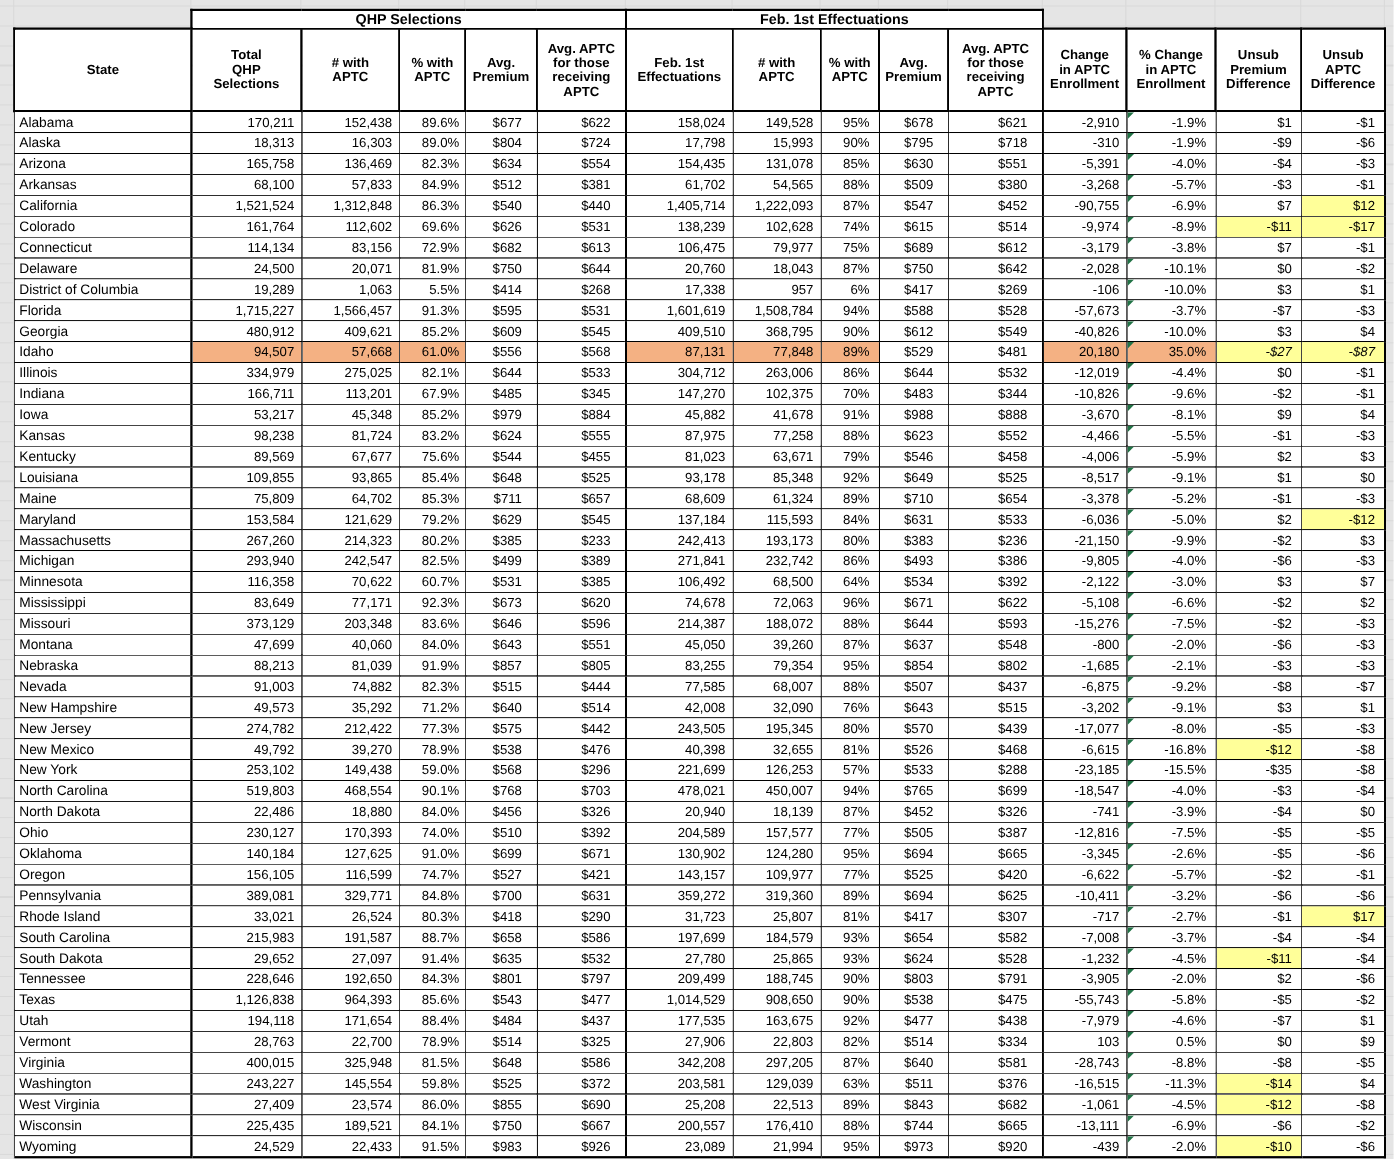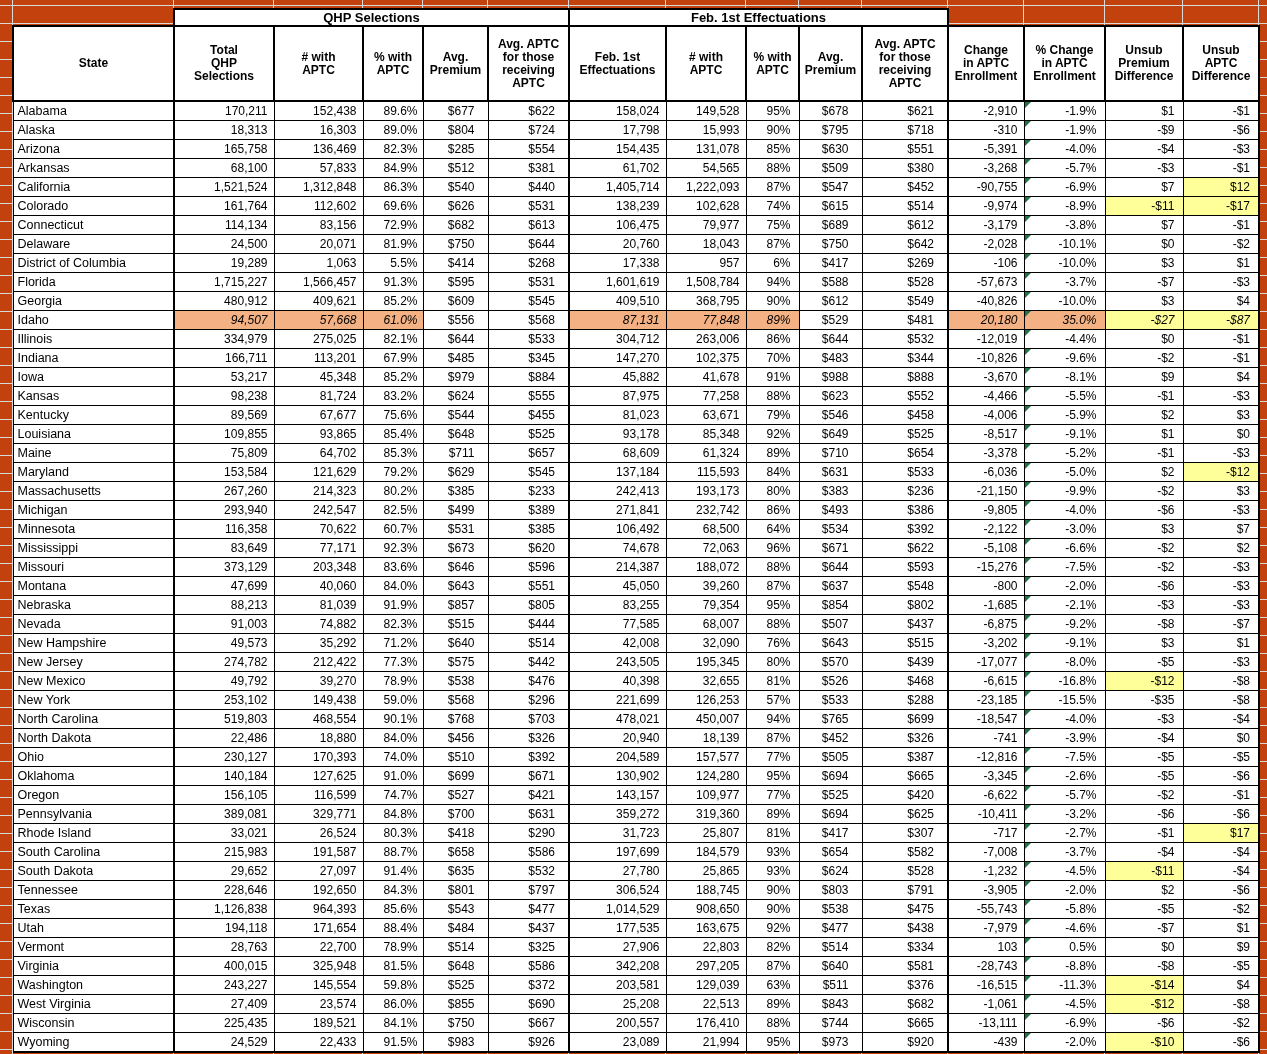--- a/index.html
+++ b/index.html
@@ -1,36 +1,36 @@
 <!DOCTYPE html>
 <html><head>
 <meta charset="utf-8">
 <style>
   html,body{margin:0;padding:0;background:#fff;}
-  .page{position:relative;width:1267px;height:1054px;background:#c2410c;
+  .page{position:relative;width:1267px;height:1054px;background:#e5e5e5;
         font-family:"Liberation Sans",sans-serif;overflow:hidden;}
   .grid{position:absolute;left:0;top:0;right:0;bottom:0;
         background-image:repeating-linear-gradient(to bottom,#d9d9d9 0 1px,transparent 1px 18px);
         background-position:0 5px;}
   .vline{position:absolute;top:0;bottom:0;width:1px;background:#d9d9d9;}
   table{border-collapse:collapse;table-layout:fixed;position:absolute;left:12px;top:8px;z-index:1;}
   td{border:1px solid #000;height:18px;font-size:12px;padding:0 4px;background:#fff;
      white-space:nowrap;overflow:hidden;position:relative;text-align:right;color:#000;}
   tr.grp td{height:14px;}
   td.ghost{border:none;background:transparent;}
   td.ghead{border:2px solid #000;font-weight:bold;font-size:13px;text-align:center;padding:0;}
   tr.hdr td{border:2px solid #000;font-weight:bold;text-align:center;vertical-align:middle;
             white-space:pre-line;line-height:13px;font-size:12px;padding:2px 1px;height:69px;margin-top:36px;}
   td.state{font-weight:normal;text-align:left;padding-right:4px;font-size:12.5px;}
   .p5{padding-right:5px;} .p6{padding-right:6px;} .p8{padding-right:8px;} .p13{padding-right:13px;}
   .bl2{border-left:2px solid #000;}
   .br2{border-right:2px solid #000;}
   tr.lastrow td{border-bottom:2px solid #000;}
   .py{background:#FFFF99;}
-  .org{background:#F4B183;font-style:italic;}
+  .org{background:#F4B183;}
   .it{font-style:italic;}
   .tri{position:absolute;top:0;left:0;width:0;height:0;
        border-top:6px solid #217346;border-right:6px solid transparent;}
 </style>
 </head>
 <body>
 
 <div class="page">
   <div class="grid">
       <div class="vline" style="left: 12px;"></div>
@@ -152,21 +152,21 @@
           <td class="p6 bl2">-310</td>
           <td class="p8">-1.9%<span class="tri"></span></td>
           <td class="p8">-$9</td>
           <td class="p8 br2">-$6</td>
         </tr>
         <tr>
           <td class="state">Arizona</td>
           <td class="p6 bl2">165,758</td>
           <td class="p6">136,469</td>
           <td class="p5">82.3%</td>
-          <td class="p13">$285</td>
+          <td class="p13">$634</td>
           <td class="p13">$554</td>
           <td class="p6 bl2">154,435</td>
           <td class="p6">131,078</td>
           <td class="p8">85%</td>
           <td class="p13">$630</td>
           <td class="p13">$551</td>
           <td class="p6 bl2">-5,391</td>
           <td class="p8">-4.0%<span class="tri"></span></td>
           <td class="p8">-$4</td>
           <td class="p8 br2">-$3</td>
@@ -817,21 +817,21 @@
           <td class="p8 py">-$11</td>
           <td class="p8 br2">-$4</td>
         </tr>
         <tr>
           <td class="state">Tennessee</td>
           <td class="p6 bl2">228,646</td>
           <td class="p6">192,650</td>
           <td class="p5">84.3%</td>
           <td class="p13">$801</td>
           <td class="p13">$797</td>
-          <td class="p6 bl2">306,524</td>
+          <td class="p6 bl2">209,499</td>
           <td class="p6">188,745</td>
           <td class="p8">90%</td>
           <td class="p13">$803</td>
           <td class="p13">$791</td>
           <td class="p6 bl2">-3,905</td>
           <td class="p8">-2.0%<span class="tri"></span></td>
           <td class="p8">$2</td>
           <td class="p8 br2">-$6</td>
         </tr>
         <tr>

